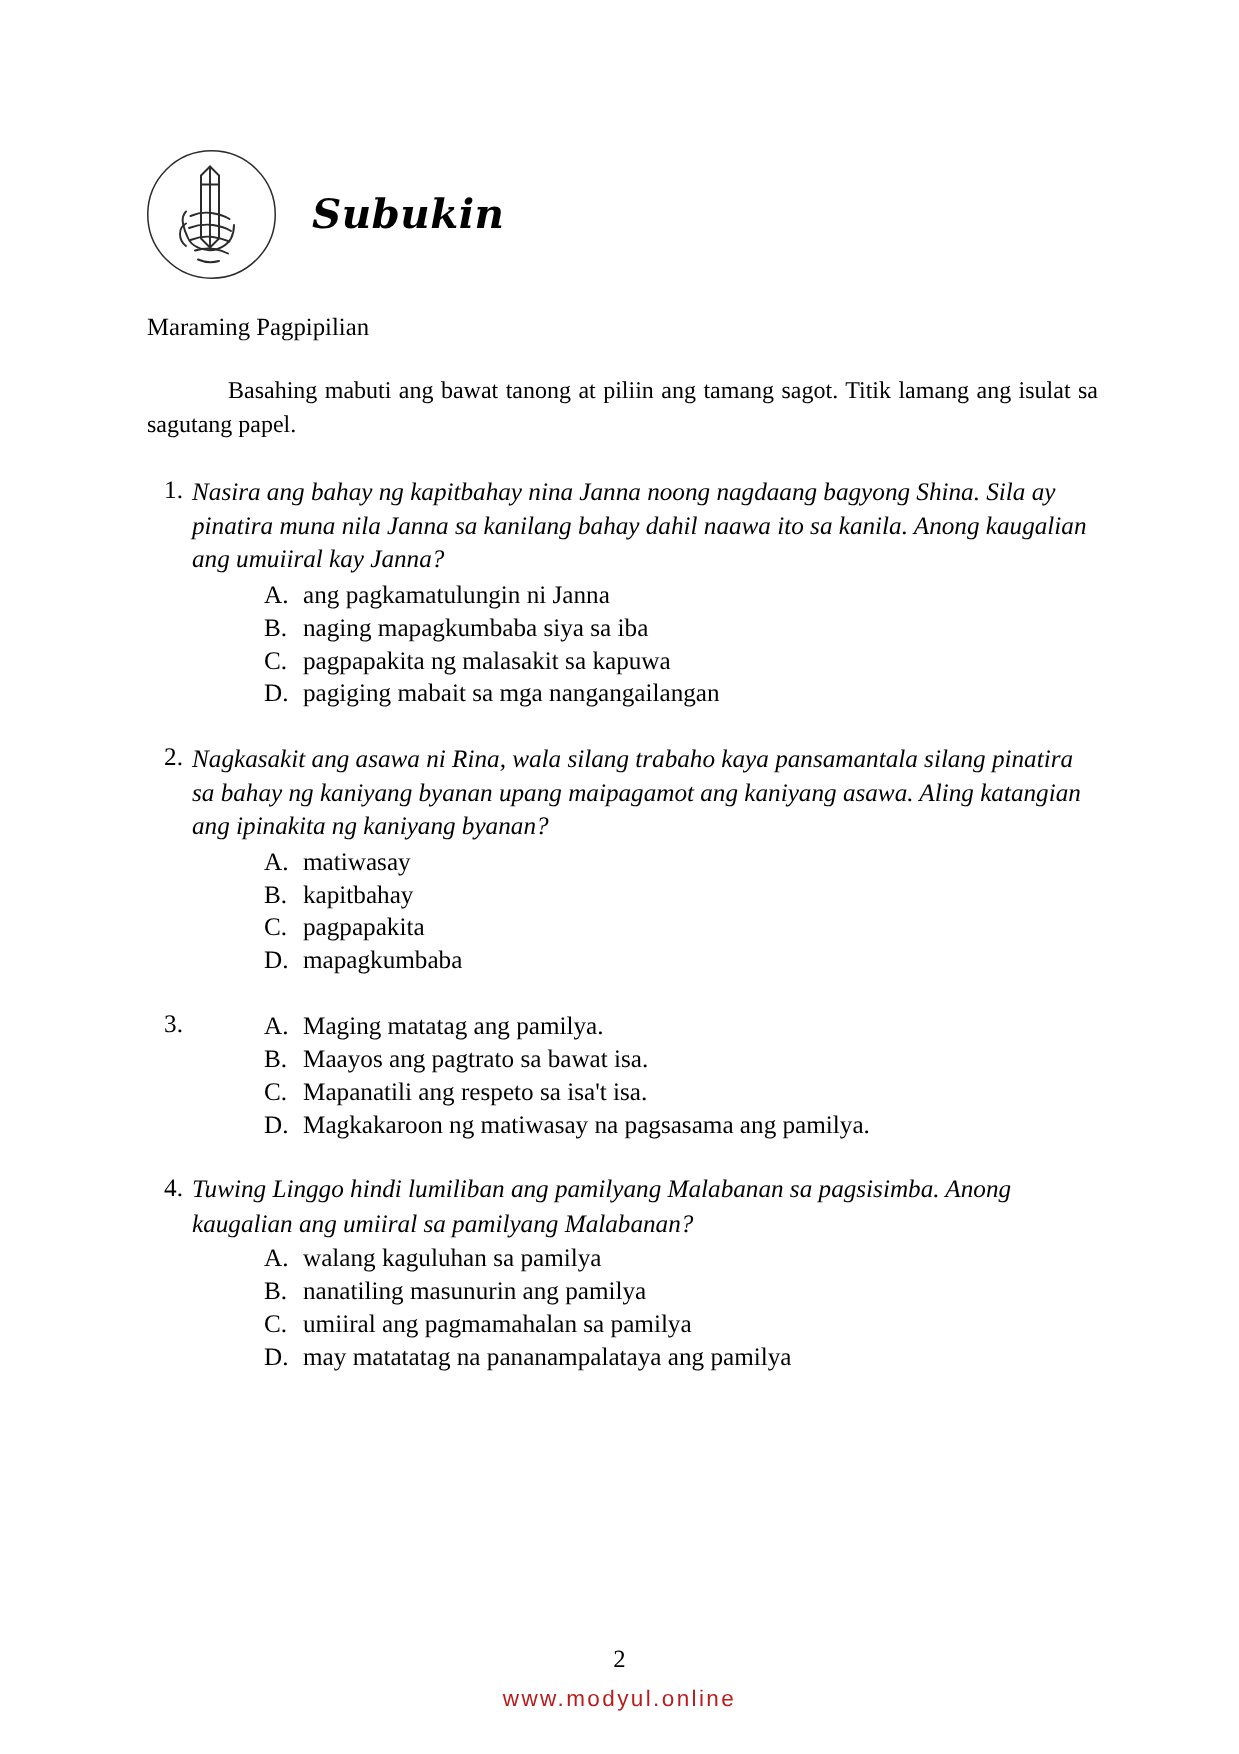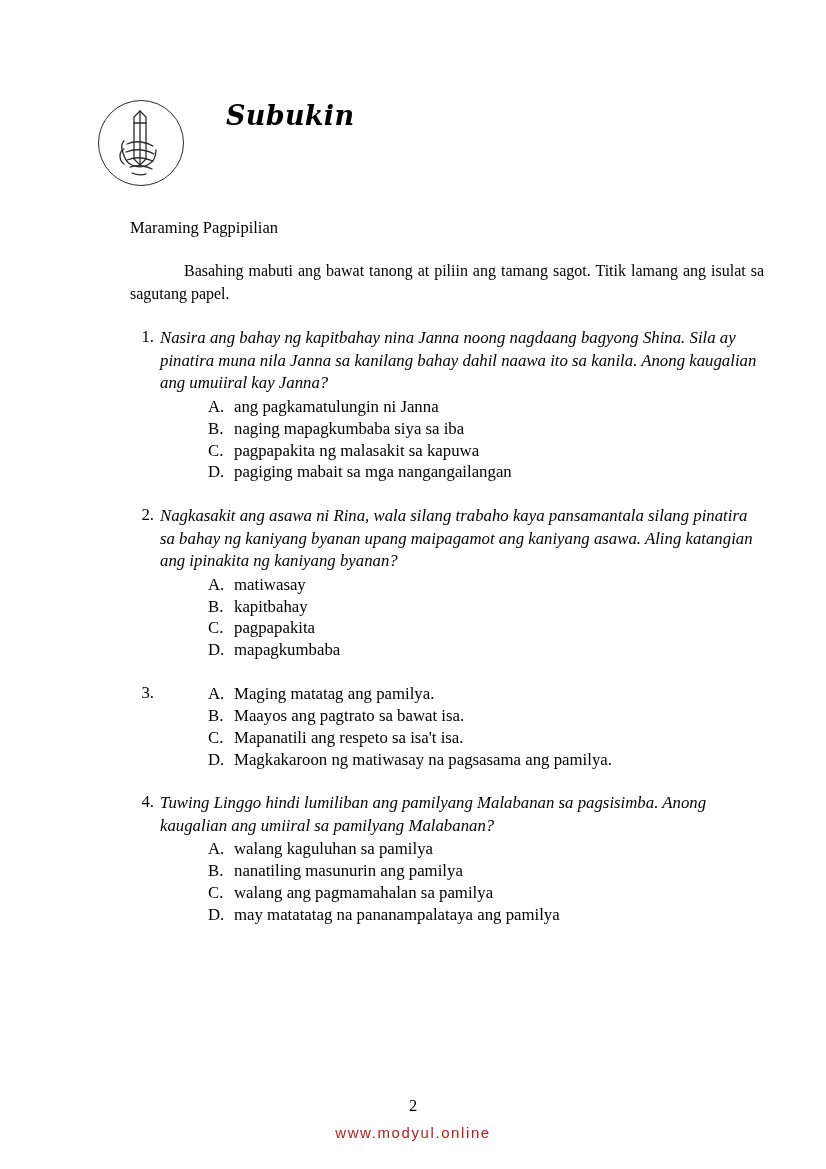--- a/index.html
+++ b/index.html
@@ -23,21 +23,22 @@
     height: 1169px;
     box-sizing: border-box;
   }
 
   
   .header {
     position: absolute;
     left: 98px;
     top: 100px;
     display: flex;
-    gap: 42px;
+    align-items: center;
+    gap: 24px;
   }
   .icon-circle {
     width: 84px;
     height: 84px;
     border: 1.4px solid #2b2b2b;
     border-radius: 50%;
     position: relative;
     flex: 0 0 auto;
   }
   .icon-circle svg {
@@ -53,23 +54,22 @@
     font-size: 27px;
     letter-spacing: 0.3px;
     color: #000;
     white-space: nowrap;
   }
 
   
   .content {
     position: absolute;
     left: 98px;
-    top: 218px;
+    top: 208px;
     width: 634px;
-    margin-left: 32px;
   }
   .subhead {
     font-size: 16.5px;
     margin: 0 0 22px 0;
   }
   .instructions {
     font-size: 16px;
     line-height: 1.42;
     margin: 0 0 22px 0;
     text-indent: 54px;
@@ -252,21 +252,21 @@
           <li class="choice">
             <span class="choice-letter">A.</span>
             <span>walang kaguluhan sa pamilya</span>
           </li>
           <li class="choice">
             <span class="choice-letter">B.</span>
             <span>nanatiling masunurin ang pamilya</span>
           </li>
           <li class="choice">
             <span class="choice-letter">C.</span>
-            <span>walang ang pagmamahalan sa pamilya</span>
+            <span>umiiral ang pagmamahalan sa pamilya</span>
           </li>
           <li class="choice">
             <span class="choice-letter">D.</span>
             <span>may matatatag na pananampalataya ang pamilya</span>
           </li>
         </ul>
       </li>
 
     </ul>
   </div>

